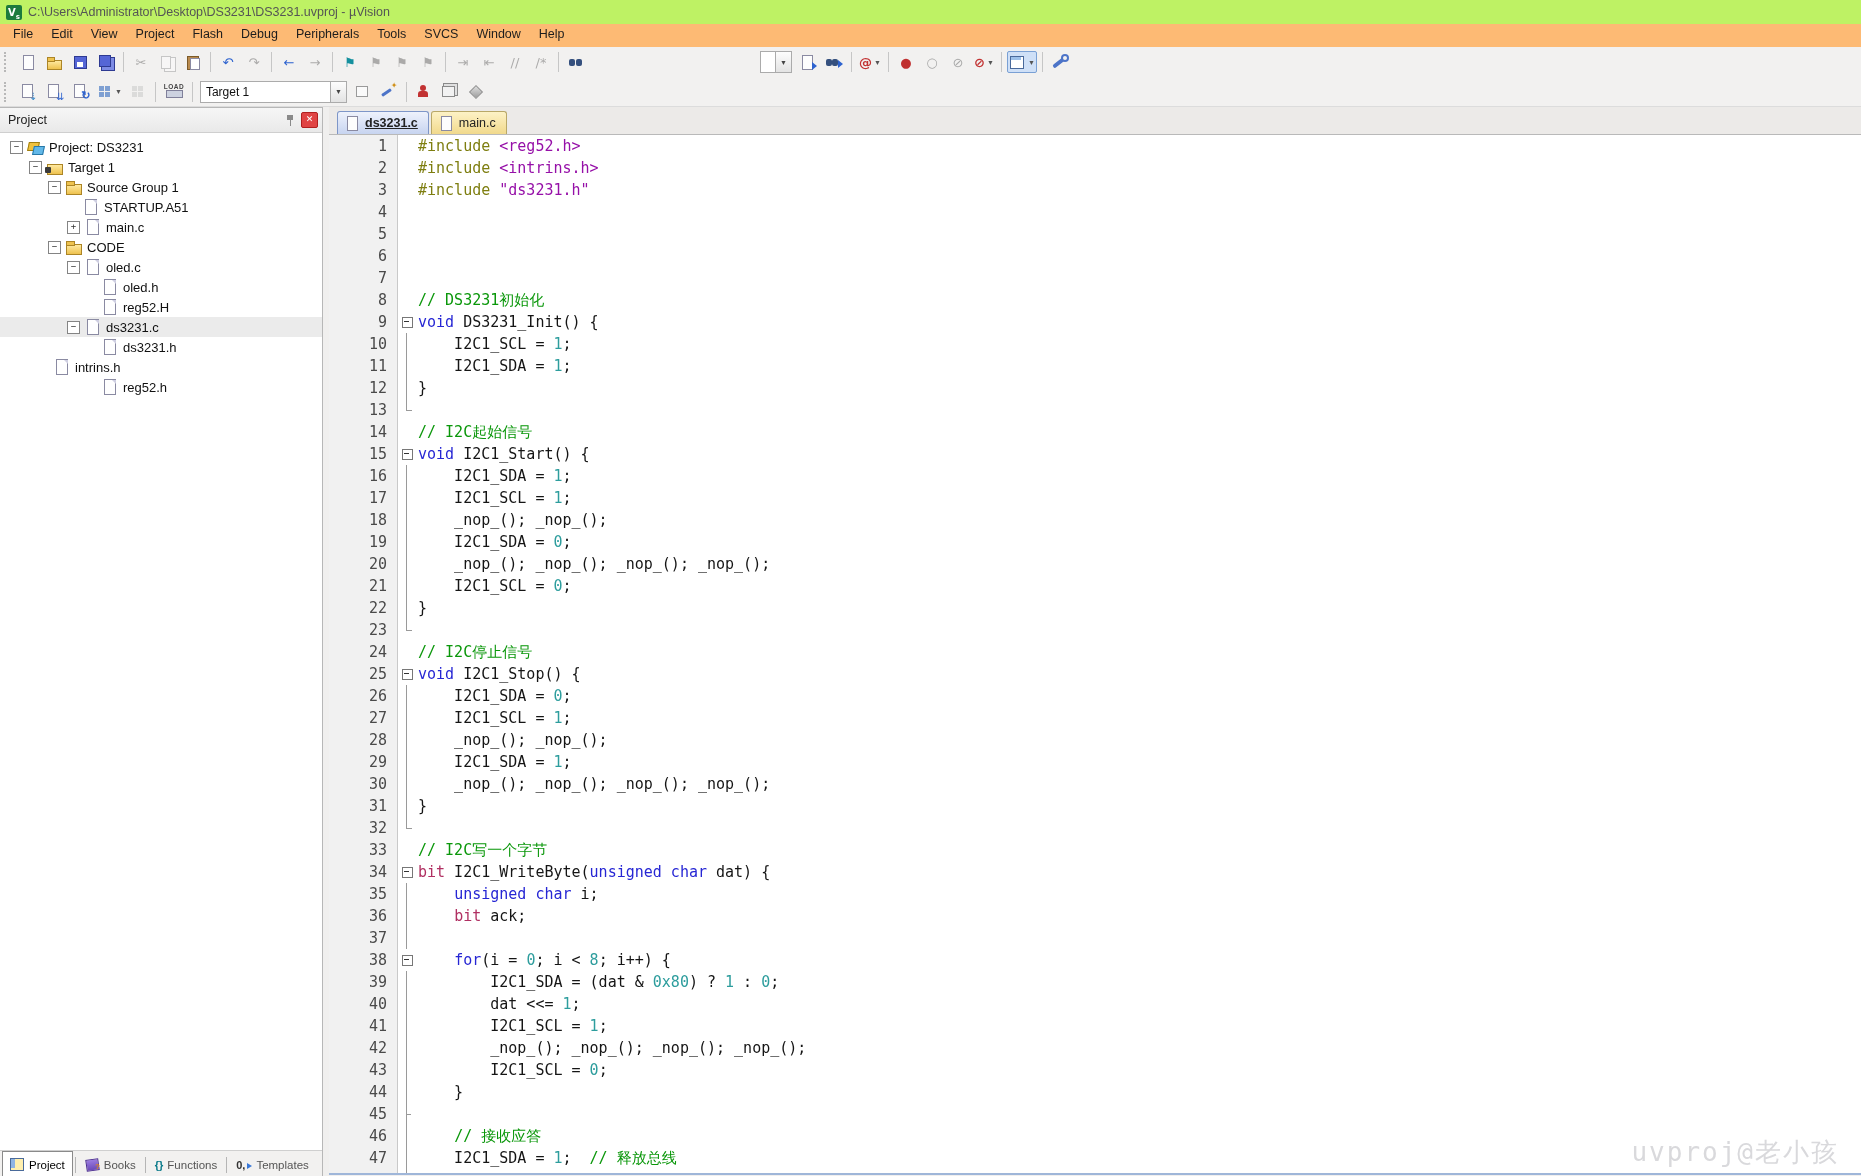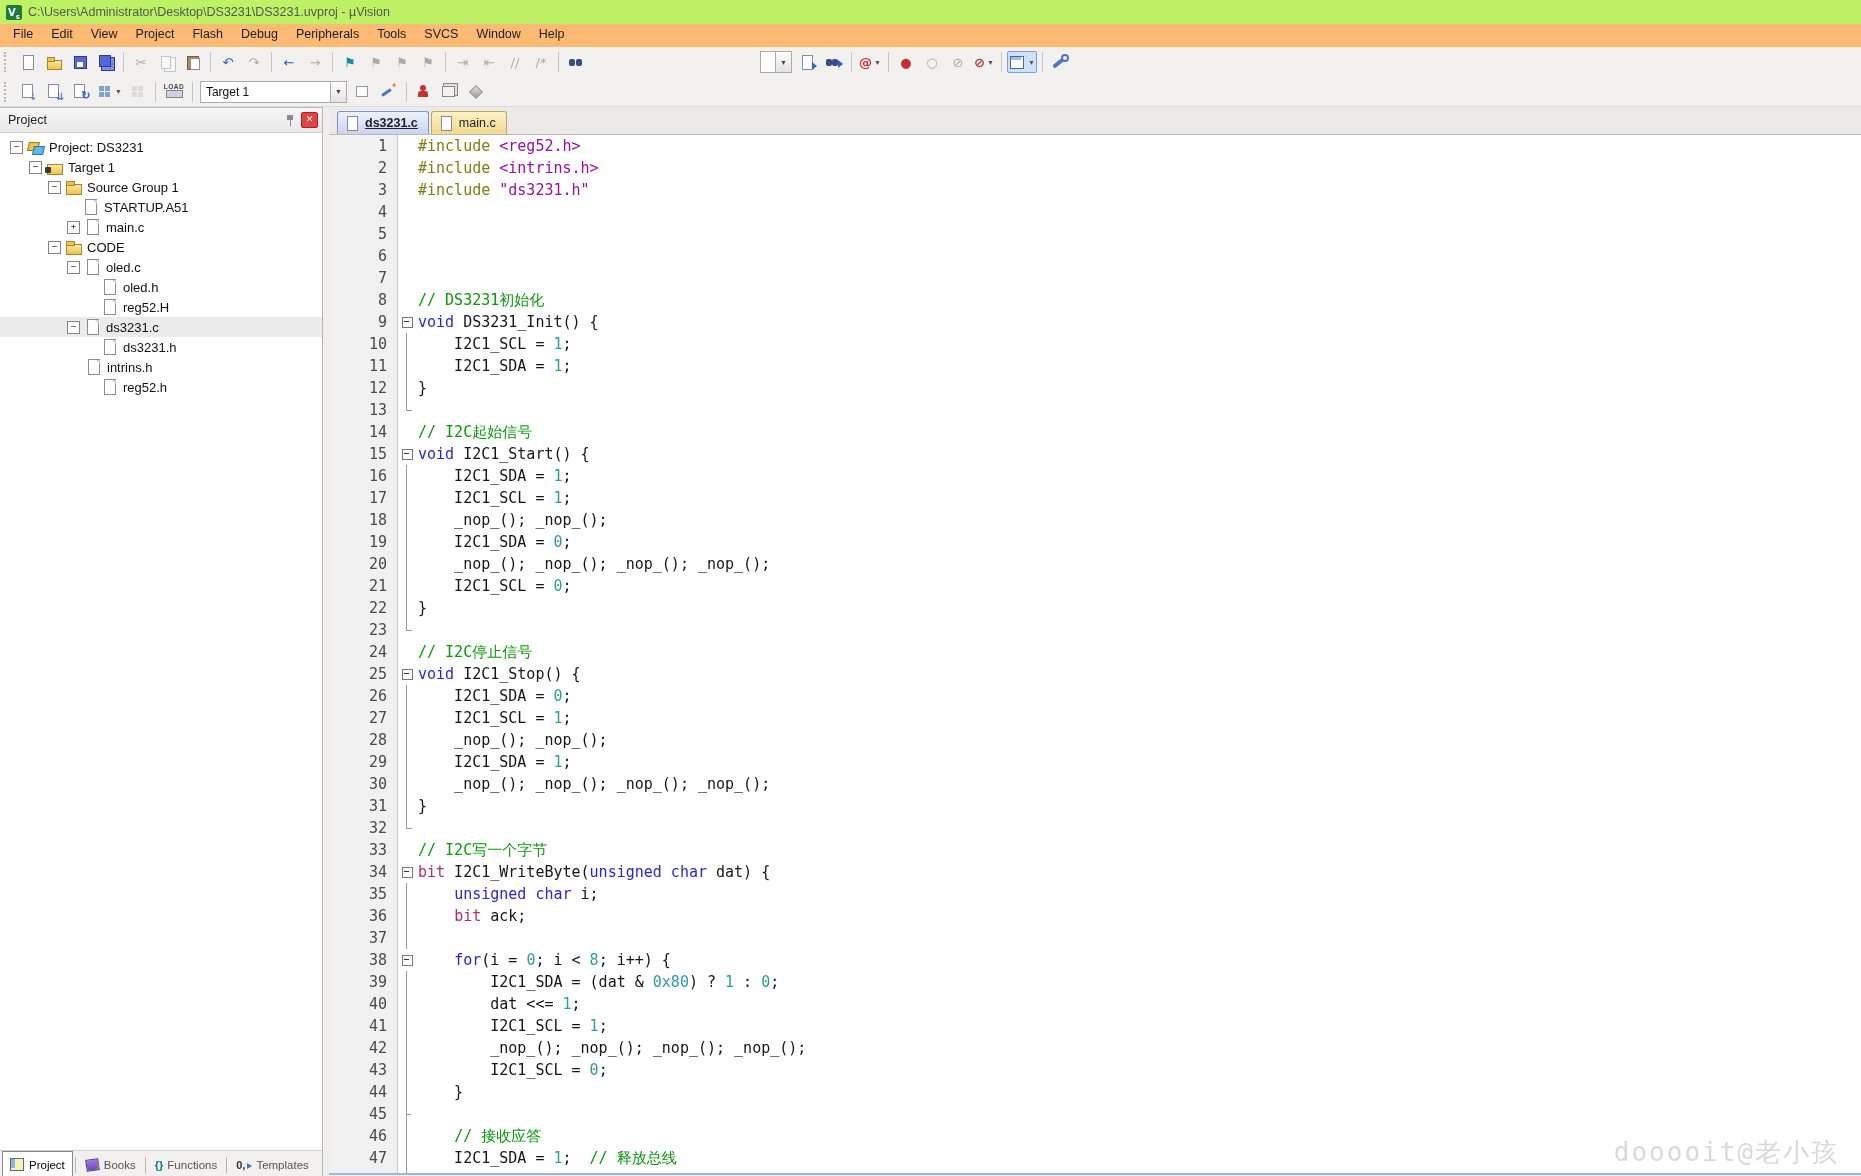--- a/index.html
+++ b/index.html
@@ -360,21 +360,21 @@
           <div class="trow selected" style="padding-left: 67px;">
             <span class="t-exp">−</span>
             <span class="t-ico t-file"></span>
             <span>ds3231.c</span>
           </div>
           <div class="trow" style="padding-left: 86px;">
             <span class="t-spc"></span>
             <span class="t-ico t-file"></span>
             <span>ds3231.h</span>
           </div>
-          <div class="trow" style="padding-left: 38px; margin-left: 32px;">
+          <div class="trow" style="padding-left: 38px;">
             <span class="t-spc"></span>
             <span class="t-ico t-file"></span>
             <span>intrins.h</span>
           </div>
           <div class="trow" style="padding-left: 86px;">
             <span class="t-spc"></span>
             <span class="t-ico t-file"></span>
             <span>reg52.h</span>
           </div>
         </div>
@@ -650,14 +650,14 @@
           </div>
           <div class="crow">
             <span class="ln">48</span>
             <span class="fold f-v"></span>
             <span class="ctext"><span class="s-p">    I2C1_SCL = </span><span class="s-n">1</span><span class="s-p">;</span></span>
           </div>
         </div>
     </div>
   </div>
 
-  <div class="watermark">dooooit@老小孩</div>
+  <div class="watermark">uvproj@老小孩</div>
 </div>
 
 </body></html>

